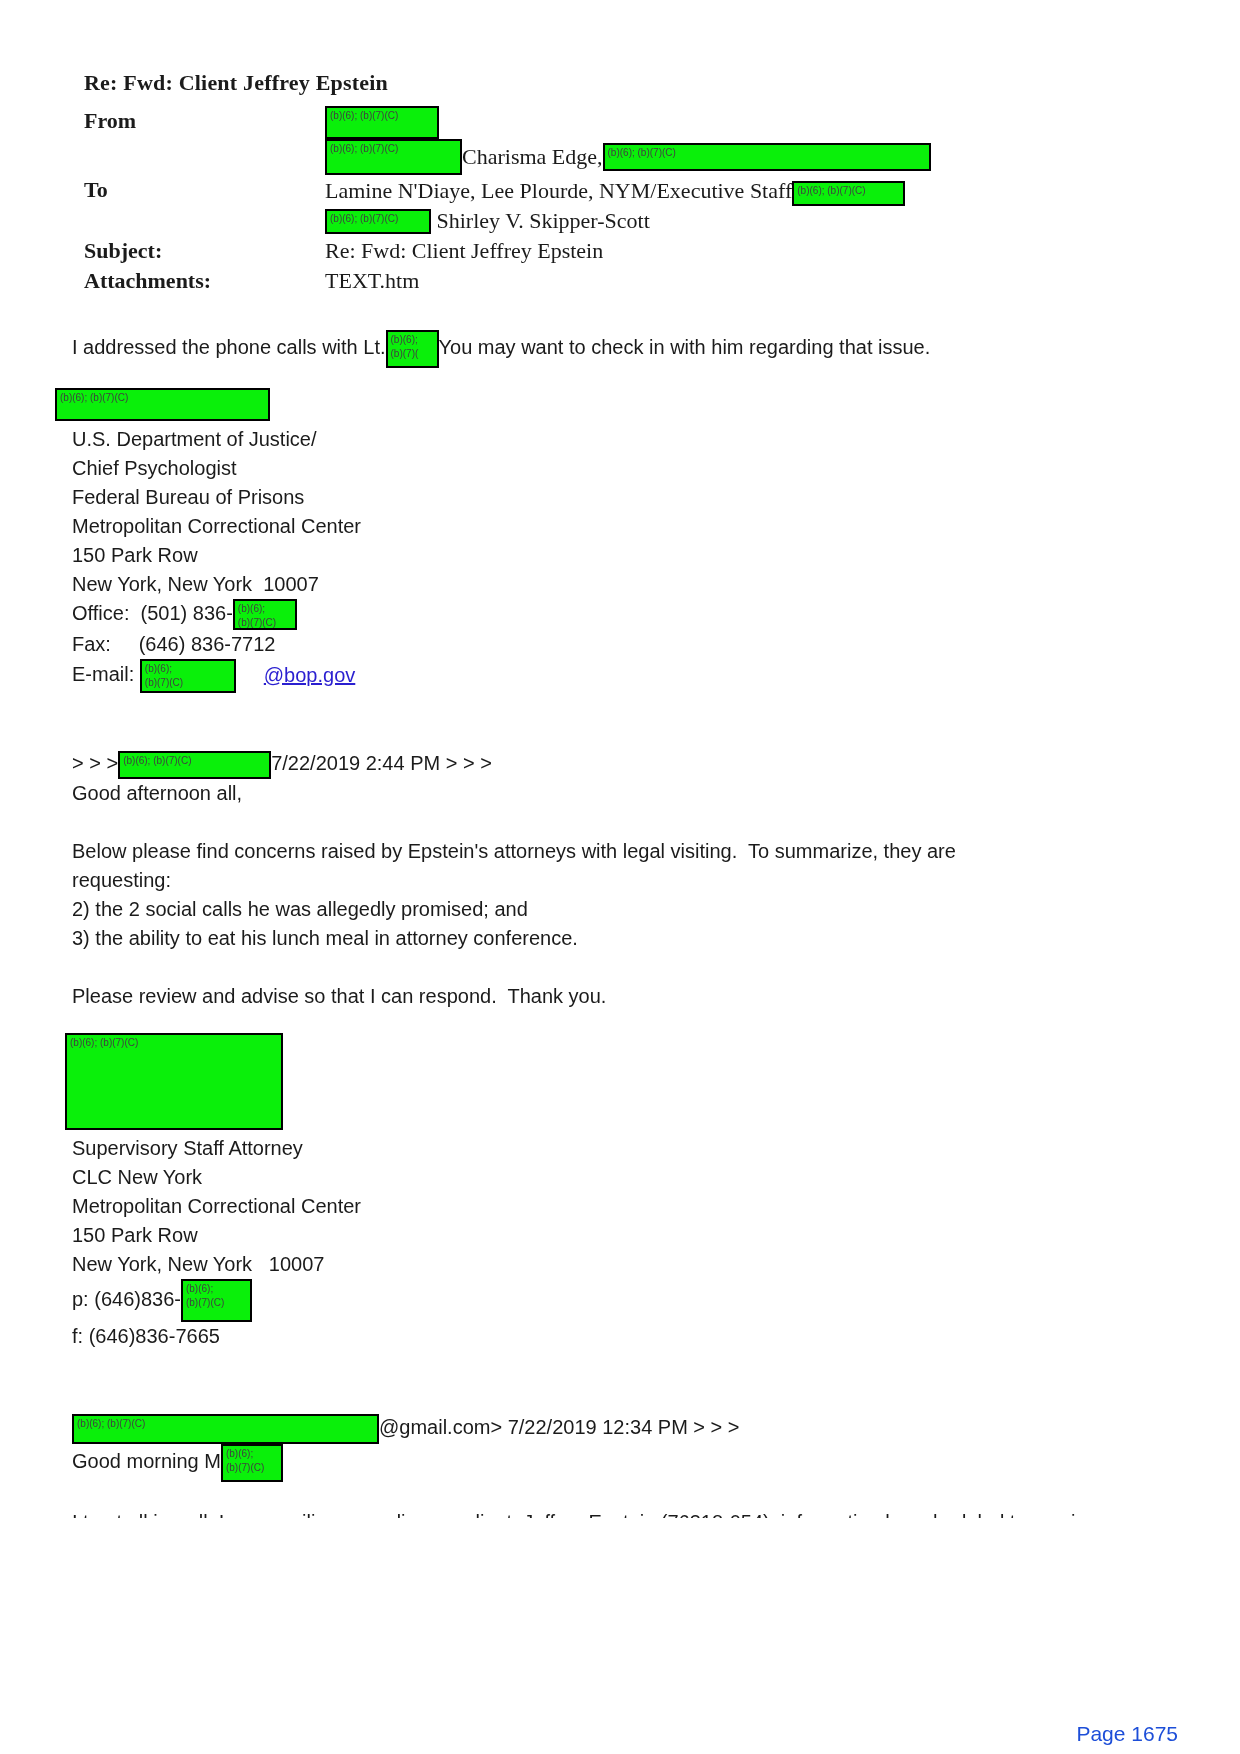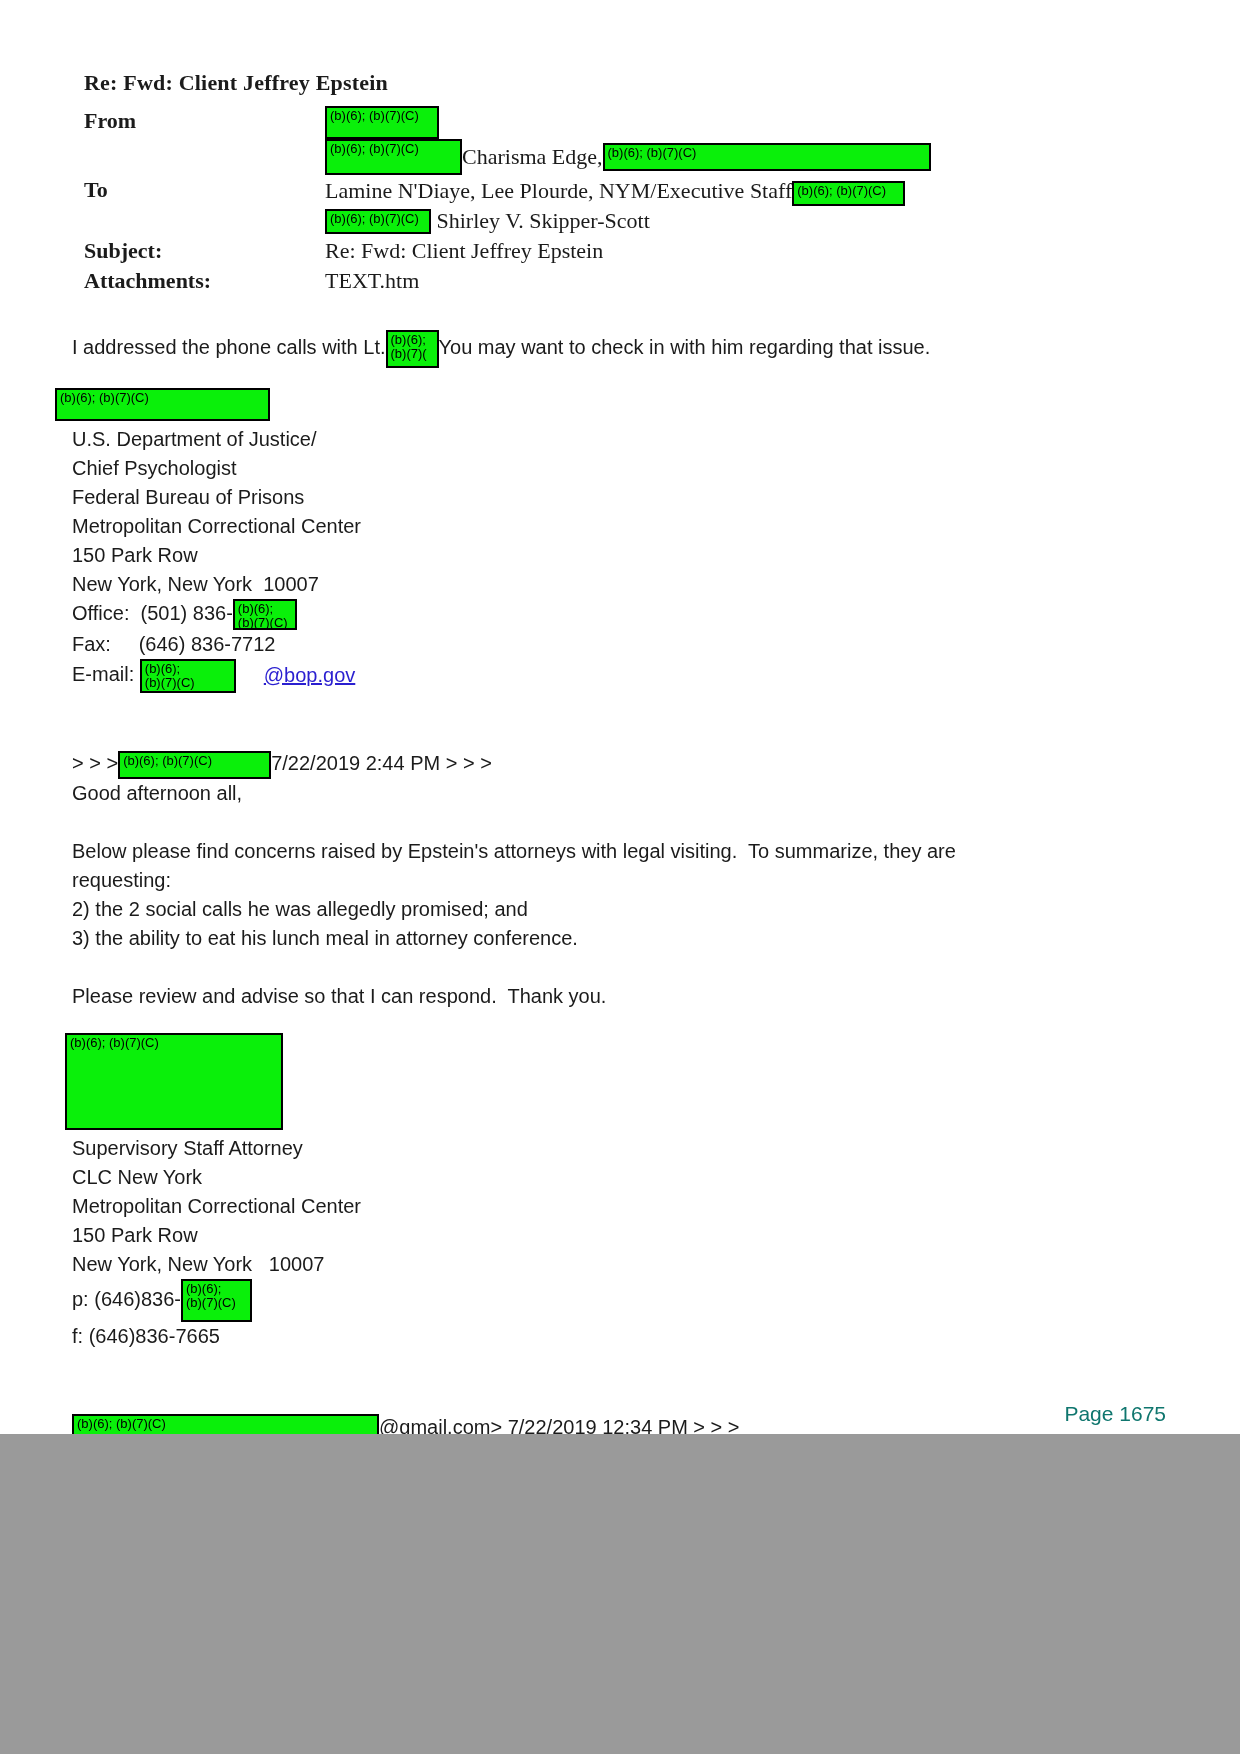--- a/index.html
+++ b/index.html
@@ -1,33 +1,33 @@
 <!DOCTYPE html>
 <html style="--green: #0af00a; --link: #2a1fd0;"><head>
 <meta charset="utf-8">
 <style>
   :root { --green:#0af00a; --link:#2a1fd0; --ink:#1b1b1b; }
   html,body { margin:0; padding:0; background:#9a9a9a; }
   .page {
-    position:relative; width:1240px; height:1434px; margin:0 auto;
+    position:relative; width:1240px; height:1754px; margin:0 auto;
     background:#ffffff; overflow:hidden; color:var(--ink);
     font-family:"Liberation Sans", sans-serif;
   }
   
   .hdr { margin:70px 0 0 84px; font-family:"Liberation Serif", serif; }
   .hdr-title { font-size:22px; font-weight:bold; letter-spacing:.2px; margin-bottom:10px; }
   .hrow { display:flex; align-items:flex-start; font-size:22px; line-height:30px; }
   .hlabel { width:241px; flex:none; font-weight:bold; }
   .hval { display:flex; align-items:center; white-space:pre; }
   
   .rb {
     display:inline-block; vertical-align:middle; box-sizing:border-box;
     background:var(--green); border:2px solid #000; overflow:hidden;
-    font-family:"Liberation Sans", sans-serif; font-size:13px; line-height:14px;
-    color:#000000; padding:1px 3px; text-align:left; white-space:nowrap;
+    font-family:"Liberation Sans", sans-serif; font-size:10px; line-height:14px;
+    color:#404040; padding:1px 3px; text-align:left; white-space:nowrap;
   }
   .rb span { display:block; }
   .rb-from   { width:114px; height:33px; }
   .rb-to2    { width:137px; height:36px; }
   .rb-to3    { width:328px; height:28px; }
   .rb-to4    { width:113px; height:25px; margin-top:6px; }
   .rb-to5    { width:106px; height:25px; }
   .rb-lt     { width:53px;  height:38px; }
   .rb-sig1   { display:block; width:215px; height:33px; margin-left:-17px; }
   .rb-office { width:64px;  height:31px; }
@@ -40,21 +40,21 @@
   
   .body { margin-left:72px; font-size:20px; line-height:29px; }
   .bline { white-space:pre-wrap; }
   .intro { margin-top:34px; margin-bottom:20px; }
   .gap-s { height:22px; } .gap-m { height:56px; } .gap-l { height:62px; }
   .blank { height:29px; }
   .link { color:var(--link); text-decoration:underline;margin-left:28px; }
   .sigblock { margin-top:4px; }
   .trunc { height:10px; overflow:hidden; margin-top:26px; white-space:pre; }
   .pagenum {
-    position:absolute; right:74px; bottom:8px; font-size:21px; color:#0f766e;
+    position:absolute; right:62px; bottom:8px; font-size:21px; color:#1d4ed8;
     font-family:"Liberation Sans", sans-serif;
   }
 </style>
 </head>
 <body>
 
 <div class="page">
 
   <div class="hdr">
     <div class="hdr-title">Re: Fwd: Client Jeffrey Epstein</div>

